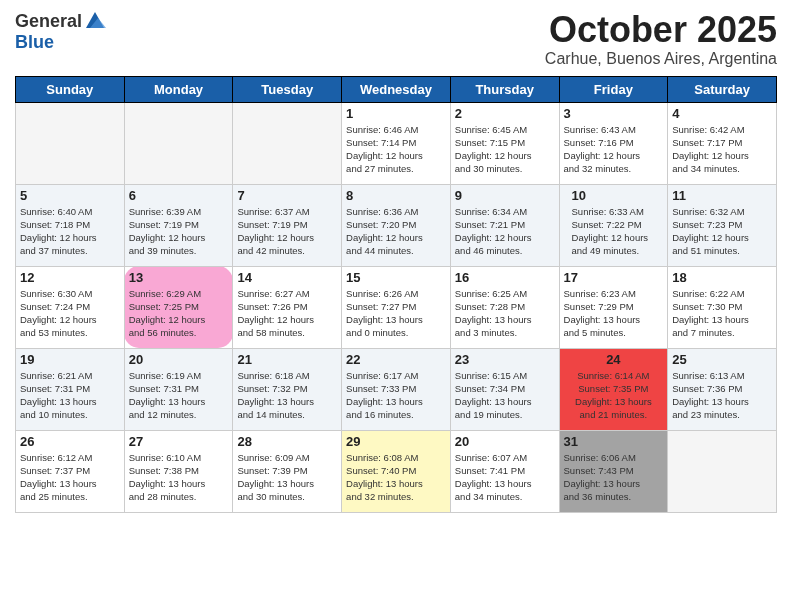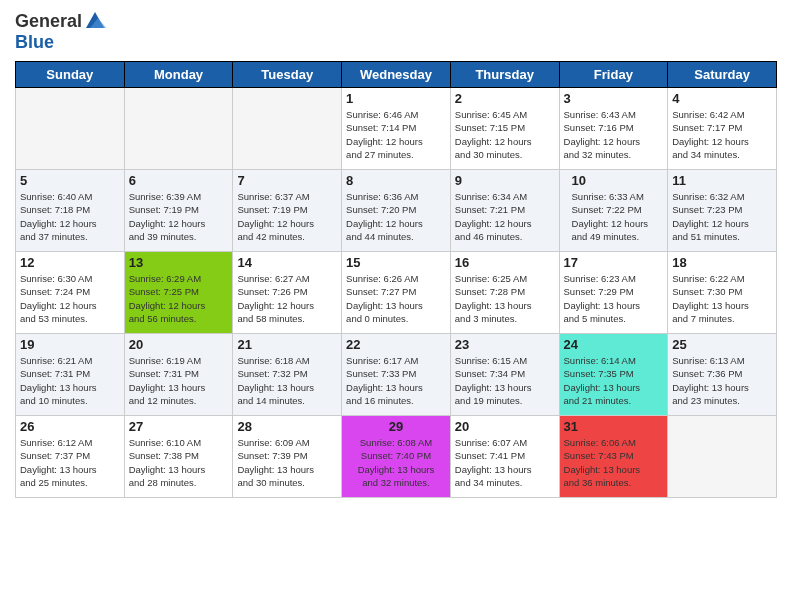--- a/index.html
+++ b/index.html
@@ -99,20 +99,24 @@
       <div>
         <div style="display:flex;align-items:center;">
           <span class="logo-general">General</span>
           <svg class="logo-icon" viewBox="0 0 22 22">
             <polygon points="11,2 20,18 2,18" fill="#1a5fa8"></polygon>
             <polygon points="14,8 22,18 6,18" fill="#4a90d9" opacity="0.7"></polygon>
           </svg>
         </div>
         <span class="logo-blue">Blue</span>
       </div>
+    </div>
+    <div class="title-block">
+      <div class="month-title">October 2025</div>
+      <div class="location">Carhue, Buenos Aires, Argentina</div>
     </div>
   </div>
 
   <table class="calendar">
     <thead>
       <tr>
         <th>Sunday</th>
         <th>Monday</th>
         <th>Tuesday</th>
         <th>Wednesday</th>
@@ -207,21 +211,21 @@
           </td>
         </tr>
         <tr>
           <td style="background: rgb(255, 255, 255);">
             <span class="day-number">12</span>
             <div class="day-info" style="white-space: pre-line;">Sunrise: 6:30 AM
 Sunset: 7:24 PM
 Daylight: 12 hours
 and 53 minutes.</div>
           </td>
-          <td style="background: #84cc16;">
+          <td style="background: #f9a8d4; border-radius: 15px;">
             <span class="day-number">13</span>
             <div class="day-info" style="white-space: pre-line;">Sunrise: 6:29 AM
 Sunset: 7:25 PM
 Daylight: 12 hours
 and 56 minutes.</div>
           </td>
           <td style="background: rgb(255, 255, 255);">
             <span class="day-number">14</span>
             <div class="day-info" style="white-space: pre-line;">Sunrise: 6:27 AM
 Sunset: 7:26 PM
@@ -286,21 +290,21 @@
 Daylight: 13 hours
 and 16 minutes.</div>
           </td>
           <td style="background: rgb(240, 244, 248);">
             <span class="day-number">23</span>
             <div class="day-info" style="white-space: pre-line;">Sunrise: 6:15 AM
 Sunset: 7:34 PM
 Daylight: 13 hours
 and 19 minutes.</div>
           </td>
-          <td style="background: #5eead4;">
+          <td style="background: #ef4444; text-align: center;">
             <span class="day-number">24</span>
             <div class="day-info" style="white-space: pre-line;">Sunrise: 6:14 AM
 Sunset: 7:35 PM
 Daylight: 13 hours
 and 21 minutes.</div>
           </td>
           <td style="background: rgb(240, 244, 248);">
             <span class="day-number">25</span>
             <div class="day-info" style="white-space: pre-line;">Sunrise: 6:13 AM
 Sunset: 7:36 PM
@@ -323,35 +327,35 @@
 Daylight: 13 hours
 and 28 minutes.</div>
           </td>
           <td style="background: rgb(255, 255, 255);">
             <span class="day-number">28</span>
             <div class="day-info" style="white-space: pre-line;">Sunrise: 6:09 AM
 Sunset: 7:39 PM
 Daylight: 13 hours
 and 30 minutes.</div>
           </td>
-          <td style="background: #d946ef; text-align: center;">
+          <td style="background: #fef9c3;">
             <span class="day-number">29</span>
             <div class="day-info" style="white-space: pre-line;">Sunrise: 6:08 AM
 Sunset: 7:40 PM
 Daylight: 13 hours
 and 32 minutes.</div>
           </td>
           <td style="background: rgb(255, 255, 255);">
             <span class="day-number">20</span>
             <div class="day-info" style="white-space: pre-line;">Sunrise: 6:07 AM
 Sunset: 7:41 PM
 Daylight: 13 hours
 and 34 minutes.</div>
           </td>
-          <td style="background: #ef4444; margin-left: 32px;">
+          <td style="background: #a3a3a3; margin-left: 32px;">
             <span class="day-number">31</span>
             <div class="day-info" style="white-space: pre-line;">Sunrise: 6:06 AM
 Sunset: 7:43 PM
 Daylight: 13 hours
 and 36 minutes.</div>
           </td>
           <td style="background: rgb(245, 245, 245);"></td>
         </tr>
       </tbody>
   </table>

